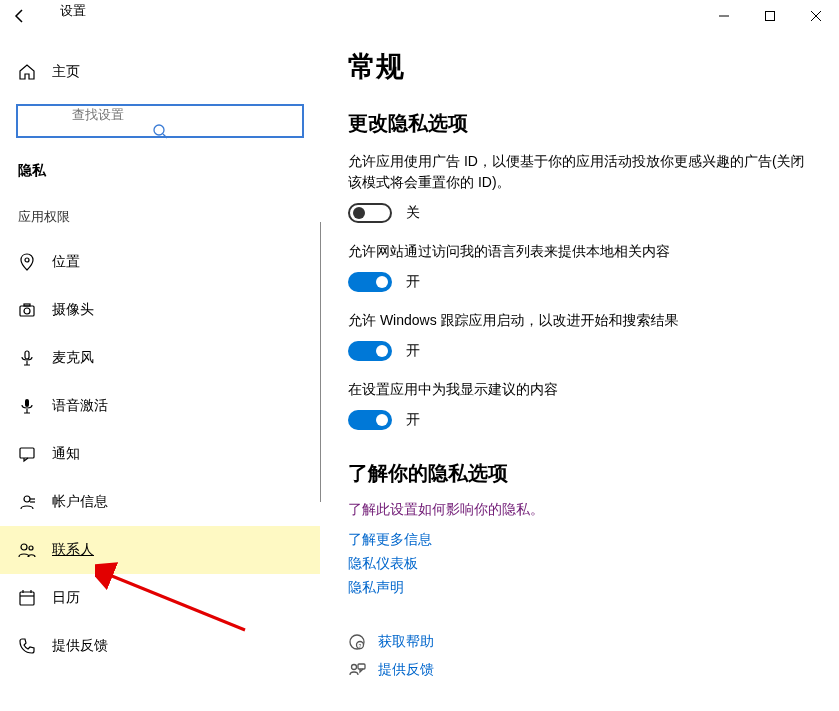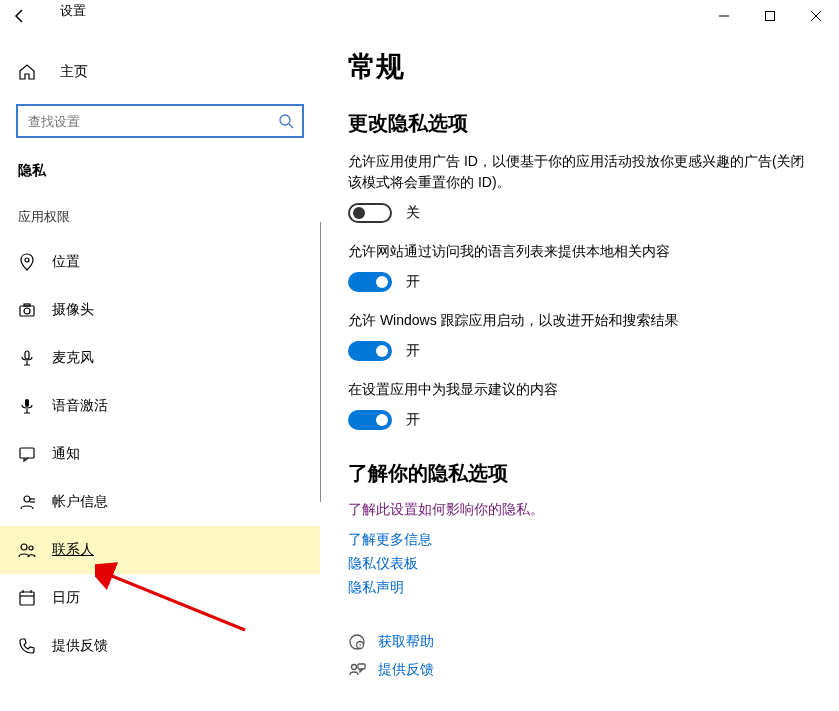--- a/index.html
+++ b/index.html
@@ -52,36 +52,36 @@
     background: #fff;
     position: relative;
     padding-top: 20px;
   }
   .home-row {
     display: flex;
     align-items: center;
     height: 40px;
     padding-left: 18px;
     font-size: 14px;
-    gap: 8px;
   }
   .home-row .icon {
     width: 20px;
     margin-right: 14px;
     display: flex;
     align-items: center;
   }
   .search-box {
     margin: 12px 16px 24px 16px;
     height: 34px;
     border: 2px solid #3a7bd5;
     display: flex;
     align-items: center;
     padding: 0 8px;
     box-sizing: border-box;
+    flex-direction: column;
   }
   .search-box input {
     flex: 1;
     border: none;
     outline: none;
     font-size: 13px;
     background: transparent;
   }
   .search-box .search-icon {
     color: #3a7bd5;

